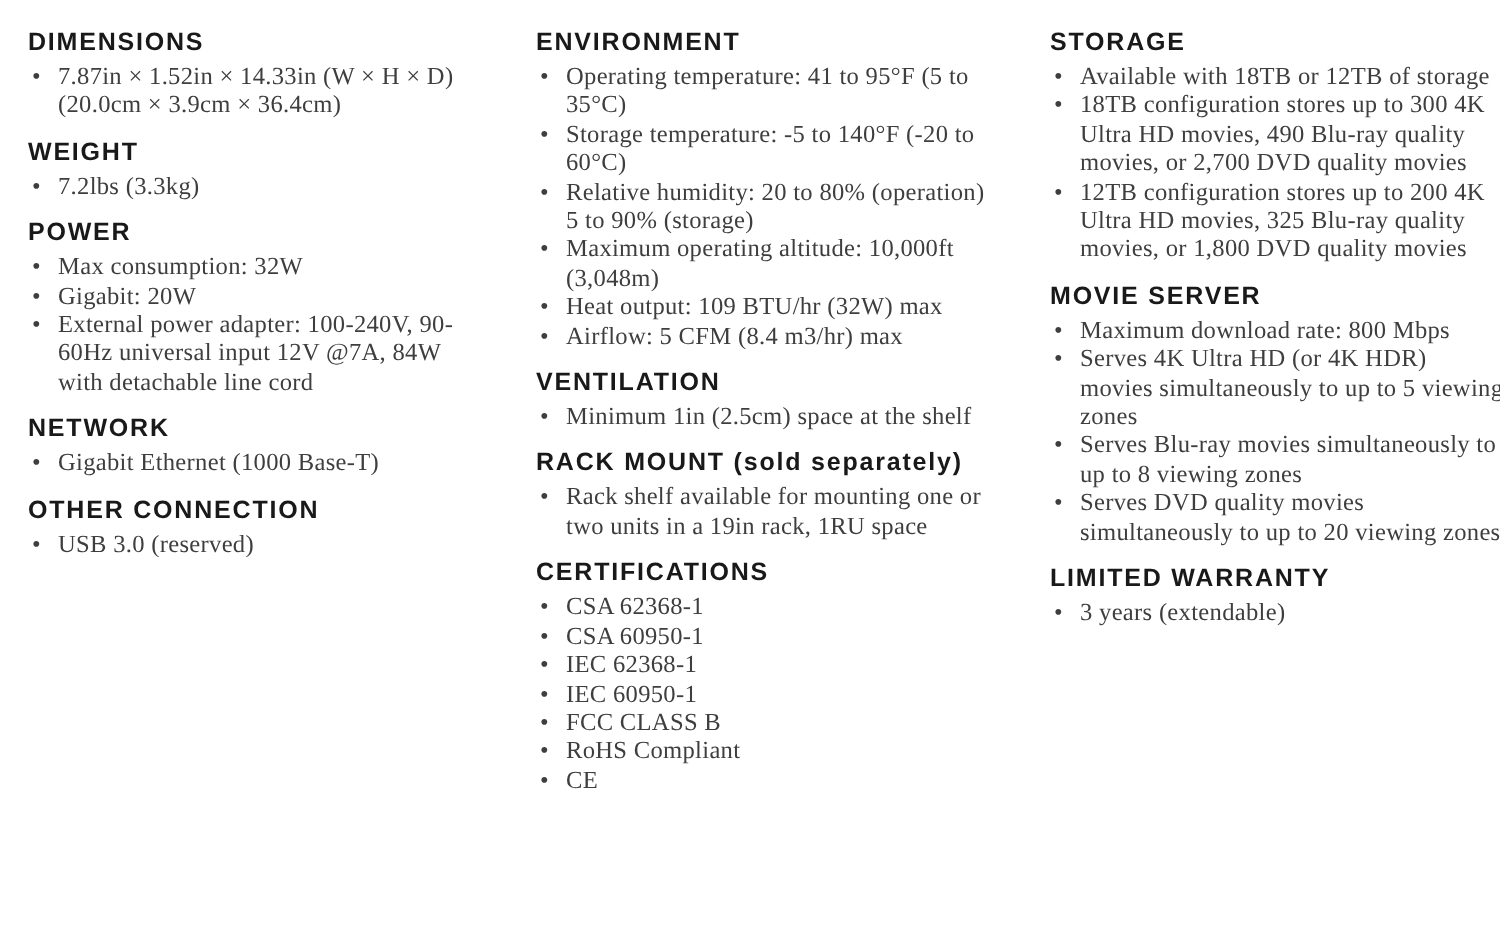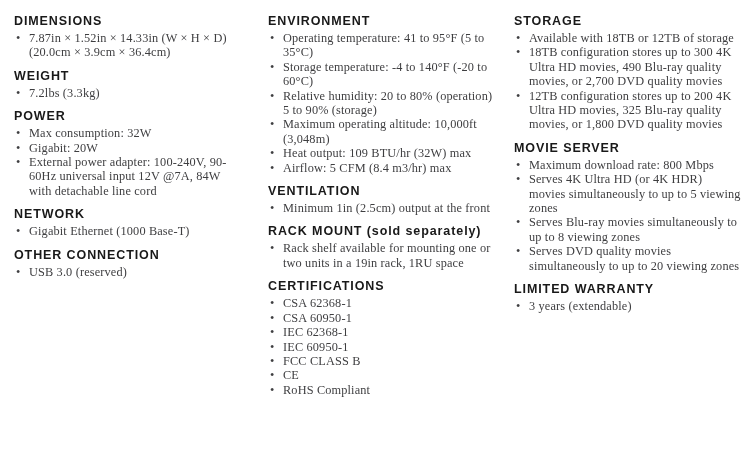--- a/index.html
+++ b/index.html
@@ -16,21 +16,21 @@
     width: 724px;
     height: 465px;
     padding: 14px 8px 0 14px;
     display: flex;
     background: #ffffff;
   }
   .spec-column {
     flex: 0 0 auto;
   }
   .spec-column.c0 { width: 232px; margin-right: 22px; }
-  .spec-column.c1 { width: 231px; margin-right: 15px; }
+  .spec-column.c1 { width: 231px; margin-right: 26px; }
   .spec-column.c2 { width: 227px; }
   .spec-section {
     margin: 0 0 9px 0;
   }
   .section-heading {
     margin: 0 0 3px 0;
     font-size: 12.5px;
     line-height: 14px;
     font-weight: bold;
     color: #191919;
@@ -94,49 +94,49 @@
         <ul class="spec-list">
           <li class="spec-item">USB 3.0 (reserved)</li>
         </ul>
       </div>
     </div>
     <div class="spec-column c1">
       <div class="spec-section">
         <h3 class="section-heading">ENVIRONMENT</h3>
         <ul class="spec-list">
           <li class="spec-item">Operating temperature: 41 to 95°F (5 to 35°C)</li>
-          <li class="spec-item">Storage temperature: -4 to 140°F (-20 to 60°C)</li>
+          <li class="spec-item">Storage temperature: -5 to 140°F (-20 to 60°C)</li>
           <li class="spec-item">Relative humidity: 20 to 80% (operation) 5 to 90% (storage)</li>
           <li class="spec-item">Maximum operating altitude: 10,000ft (3,048m)</li>
           <li class="spec-item">Heat output: 109 BTU/hr (32W) max</li>
           <li class="spec-item">Airflow: 5 CFM (8.4 m3/hr) max</li>
         </ul>
       </div>
       <div class="spec-section">
         <h3 class="section-heading">VENTILATION</h3>
         <ul class="spec-list">
-          <li class="spec-item">Minimum 1in (2.5cm) output at the front</li>
+          <li class="spec-item">Minimum 1in (2.5cm) space at the shelf</li>
         </ul>
       </div>
       <div class="spec-section">
         <h3 class="section-heading">RACK MOUNT (sold separately)</h3>
         <ul class="spec-list">
           <li class="spec-item">Rack shelf available for mounting one or two units in a 19in rack, 1RU space</li>
         </ul>
       </div>
       <div class="spec-section">
         <h3 class="section-heading">CERTIFICATIONS</h3>
         <ul class="spec-list">
           <li class="spec-item">CSA 62368-1</li>
           <li class="spec-item">CSA 60950-1</li>
           <li class="spec-item">IEC 62368-1</li>
           <li class="spec-item">IEC 60950-1</li>
           <li class="spec-item">FCC CLASS B</li>
+          <li class="spec-item">RoHS Compliant</li>
           <li class="spec-item">CE</li>
-          <li class="spec-item">RoHS Compliant</li>
         </ul>
       </div>
     </div>
     <div class="spec-column c2">
       <div class="spec-section">
         <h3 class="section-heading">STORAGE</h3>
         <ul class="spec-list">
           <li class="spec-item">Available with 18TB or 12TB of storage</li>
           <li class="spec-item">18TB configuration stores up to 300 4K Ultra HD movies, 490 Blu-ray quality movies, or 2,700 DVD quality movies</li>
           <li class="spec-item">12TB configuration stores up to 200 4K Ultra HD movies, 325 Blu-ray quality movies, or 1,800 DVD quality movies</li>

